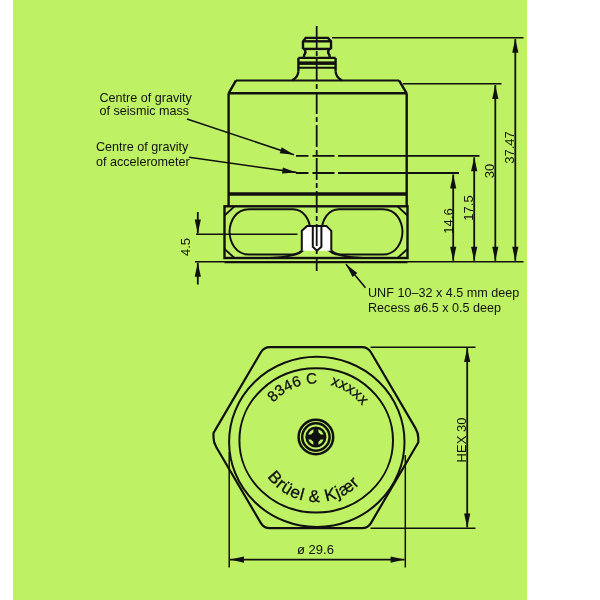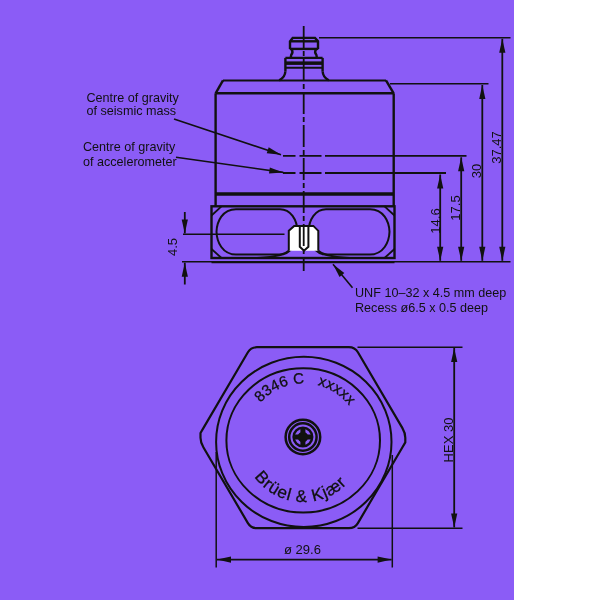--- a/index.html
+++ b/index.html
@@ -1,16 +1,16 @@
 <!DOCTYPE html>
 <html><head>
 <meta charset="utf-8">
 <style>
 html,body{margin:0;padding:0;background:#fff;}
-#page{width:514px;height:600px;position:relative;background:#8b5cf6;}
+#page{width:514px;height:600px;position:relative;background:#bef264;margin-left:13px;}
 svg{position:absolute;top:0;left:0;}
 text{font-family:"Liberation Sans",sans-serif;fill:#111;}
 </style>
 </head>
 <body>
 <div id="page">
 <svg width="600" height="600" viewBox="0 0 600 600">
 <defs>
 <marker id="ae" markerUnits="userSpaceOnUse" markerWidth="30" markerHeight="30" refX="0" refY="0" orient="auto-start-reverse" overflow="visible">
 <path d="M0,0 L-14,3.1 L-14,-3.1 Z" fill="#111"></path>

